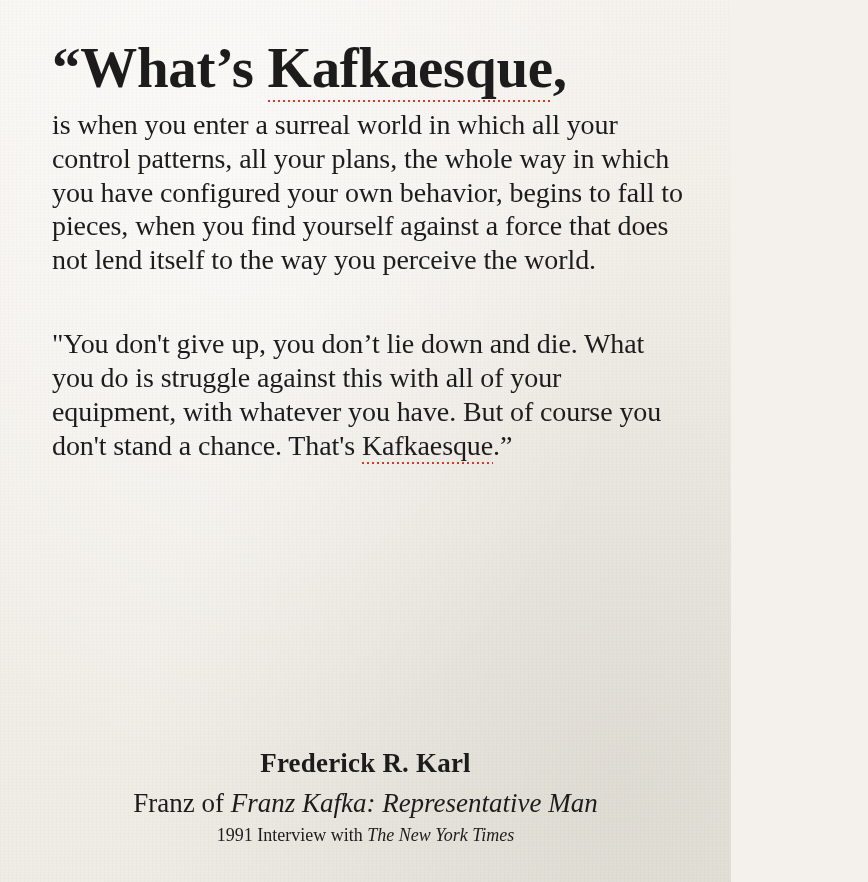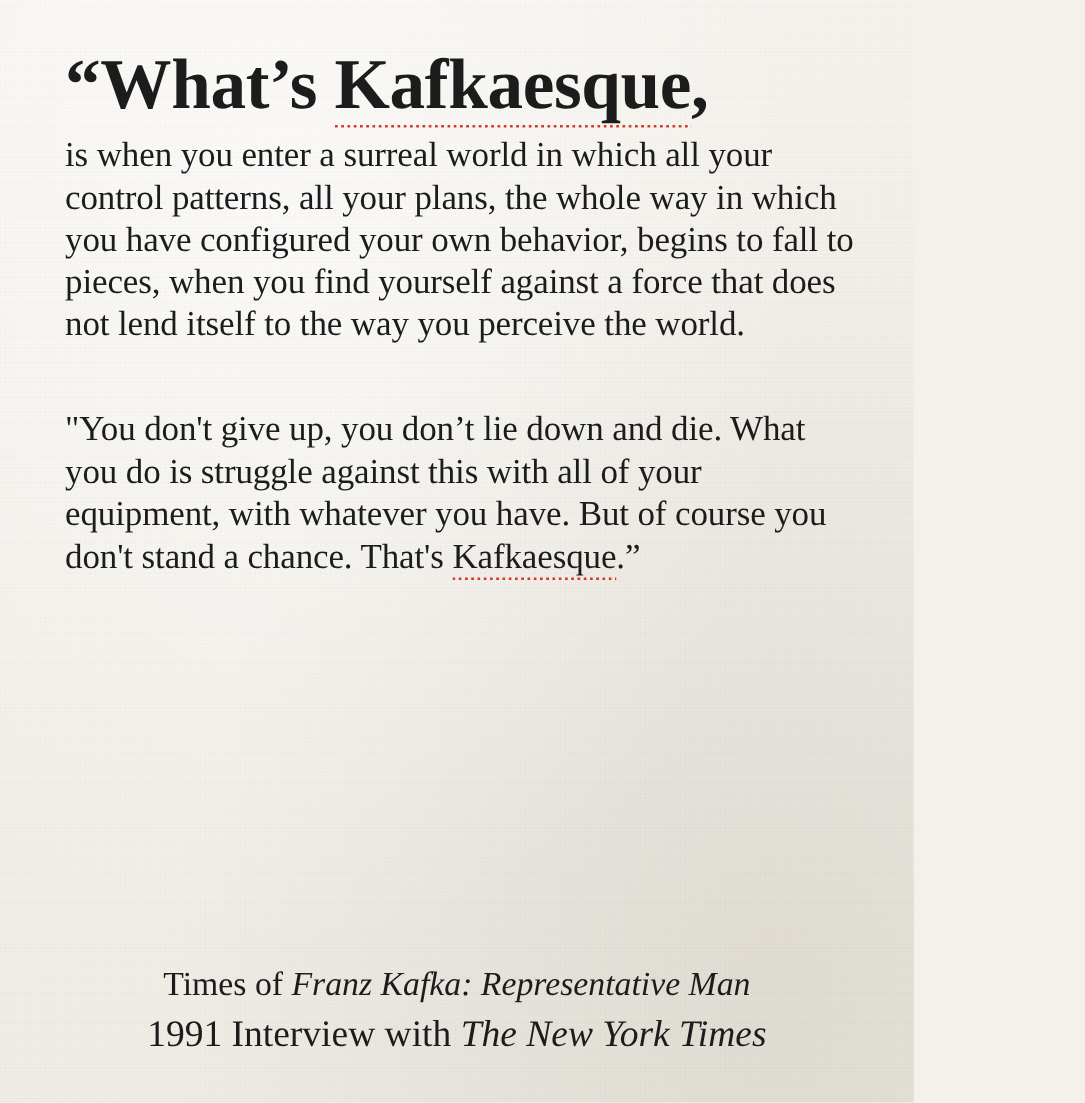--- a/index.html
+++ b/index.html
@@ -87,21 +87,21 @@
   .attr-book {
     font-size: 27px;
     margin-top: 4px;
   }
   .attr-book .title,
   .attr-source .pub {
     font-style: italic;
     text-align: center;
   }
   .attr-source {
-    font-size: 30px;
+    font-size: 18px;
     margin-top: 3px;
   }
   .attr-source .year {
     font-variant-numeric: oldstyle-nums;
   }
 </style>
 </head>
 <body>
 
 <div class="page">
@@ -110,17 +110,18 @@
 
     <h1 class="headline"><span>“</span><span>What’s </span><span class="kw spell">Kafkaesque</span><span class="kw">,</span></h1>
 
     <p class="para first">is when you enter a surreal world in which all your control patterns, all your plans, the whole way in which you have configured your own behavior, begins to fall to pieces, when you find yourself against a force that does not lend itself to the way you perceive the world.</p>
 
     <p class="para second"><span>"You don't give up, you don’t lie down and die. What you do is struggle against this with all of your equipment, with whatever you have. But of course you don't stand a chance. That's </span><span class="spell">Kafkaesque</span><span>.”</span></p>
 
   </div>
 
   <div class="attribution">
-    <div class="attr-book"><span>Times of </span><span class="title">Franz Kafka: Representative Man</span></div>
+    <div class="attr-name">Frederick R. Karl</div>
+    <div class="attr-book"><span>Franz of </span><span class="title">Franz Kafka: Representative Man</span></div>
     <div class="attr-source"><span class="year">1991</span><span> Interview with </span><span class="pub">The New York Times</span></div>
   </div>
 
 </div>
 
 </body></html>

